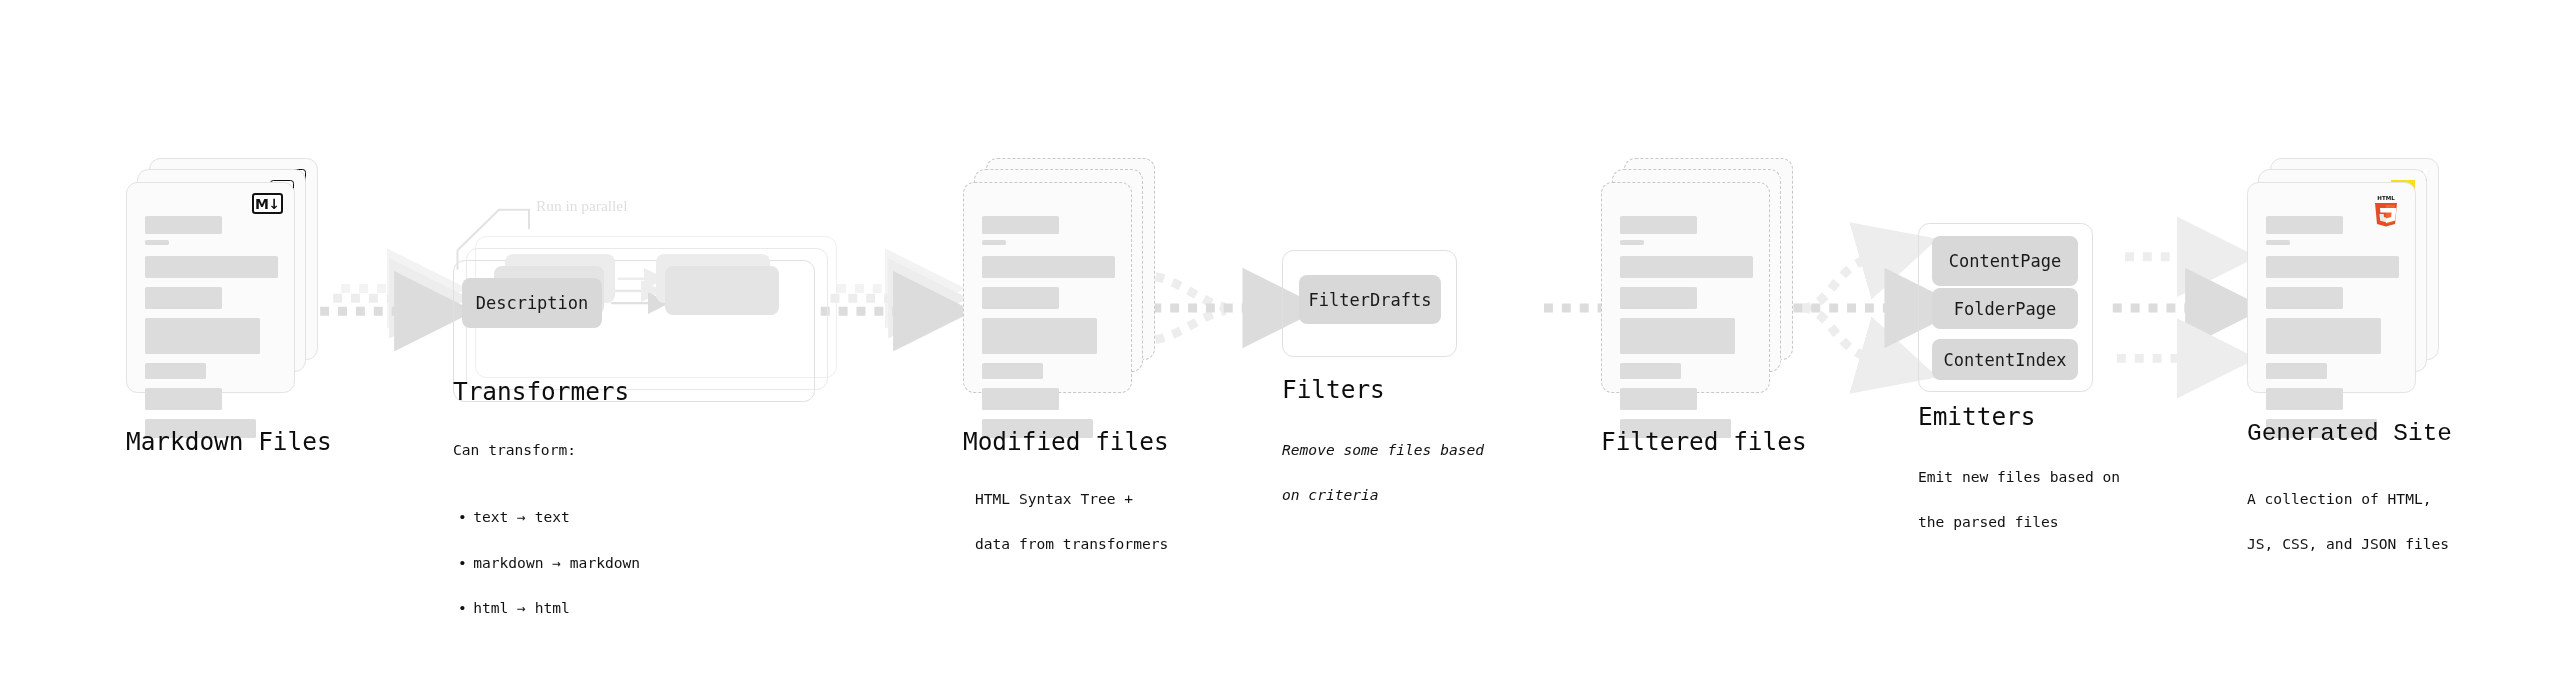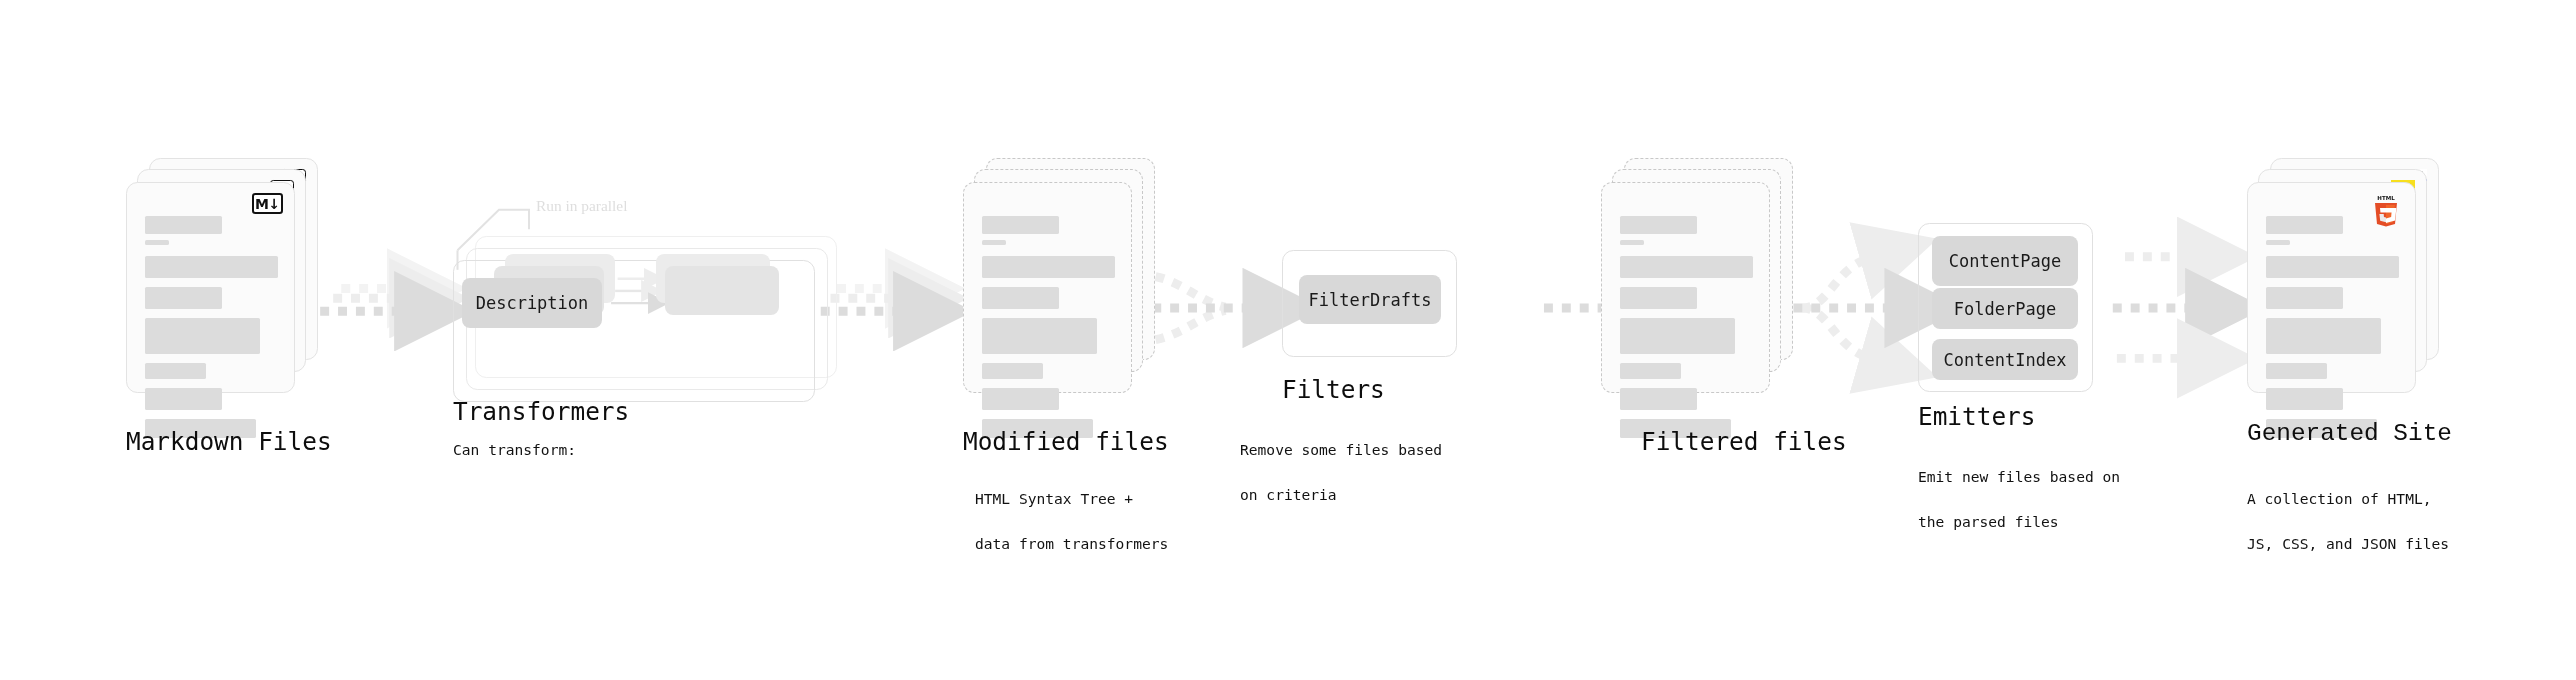--- a/index.html
+++ b/index.html
@@ -273,24 +273,29 @@
   <div class="group-box ghost1" style="left:466px; top:248px;  width:362px; height:142px;"></div>
   <div class="group-box" style="left:453px; top:260px;  width:362px; height:142px;"></div>
 
   <div class="chip ghost-a" style="left:505px; top:254px; width:110px; height:49px;"></div>
   <div class="chip ghost-a" style="left:656px; top:254px; width:114px; height:49px;"></div>
   <div class="chip ghost-b" style="left:494px; top:266px; width:110px; height:49px;"></div>
   <div class="chip ghost-b" style="left:665px; top:266px; width:114px; height:49px;"></div>
 
   <div class="chip" style="left:462px; top:278px; width:140px; height:50px;">Description</div>
 
-  <div class="stage-title" style="left:453px; top:397px;">Transformers</div>
+  <div class="stage-title" style="left:453px; top:377px;">Transformers</div>
 
   <div class="stage-desc" style="left:453px; top:416px;">
     <span class="lead">Can transform:</span>
+    <ul>
+      <li>text → text</li>
+      <li>markdown → markdown</li>
+      <li>html → html</li>
+    </ul>
   </div>
 
   <div class="card-stack" style="left:963px; top:158px;">
     <div class="file-card dashed back2"></div>
     <div class="file-card dashed back1"></div>
     <div class="file-card dashed front">
       <div class="card-bars">
         <div class="bar h-title"></div>
         <div class="bar h-sub"></div>
         <div class="bar h-a"></div>
@@ -305,42 +310,42 @@
   <div class="stage-title" style="left:963px; top:427px;">Modified files</div>
   <div class="stage-desc" style="left:963px; top:465px;margin-left:12px;">
     <span class="lead">HTML Syntax Tree +</span>
     <span class="lead">data from transformers</span>
   </div>
 
   <div class="group-box" style="left:1282px; top:250px; width:175px; height:107px;"></div>
   <div class="chip" style="left:1299px; top:275px; width:142px; height:49px;">FilterDrafts</div>
 
   <div class="stage-title" style="left:1282px; top:375px;">Filters</div>
-  <div class="stage-desc" style="left:1240px; top:416px;">
+  <div class="stage-desc" style="left:1282px; top:416px;font-style:italic;">
     <span class="lead">Remove some files based</span>
     <span class="lead">on criteria</span>
   </div>
 
   <div class="card-stack" style="left:1601px; top:158px;">
     <div class="file-card dashed back2"></div>
     <div class="file-card dashed back1"></div>
     <div class="file-card dashed front">
       <div class="card-bars">
         <div class="bar h-title"></div>
         <div class="bar h-sub"></div>
         <div class="bar h-a"></div>
         <div class="bar h-b"></div>
         <div class="bar h-c"></div>
         <div class="bar h-d"></div>
         <div class="bar h-e"></div>
         <div class="bar h-f"></div>
       </div>
     </div>
   </div>
-  <div class="stage-title" style="left:1601px; top:427px;margin-left:40px;">Filtered files</div>
+  <div class="stage-title" style="left:1601px; top:427px;">Filtered files</div>
 
   <div class="group-box" style="left:1918px; top:223px; width:175px; height:169px;"></div>
   <div class="chip" style="left:1932px; top:236px; width:146px; height:50px;">ContentPage</div>
   <div class="chip" style="left:1932px; top:288px; width:146px; height:41px;">FolderPage</div>
   <div class="chip" style="left:1932px; top:339px; width:146px; height:41px;">ContentIndex</div>
 
   <div class="stage-title" style="left:1918px; top:402px;">Emitters</div>
   <div class="stage-desc" style="left:1918px; top:443px;">
     <span class="lead">Emit new files based on</span>
     <span class="lead">the parsed files</span>

